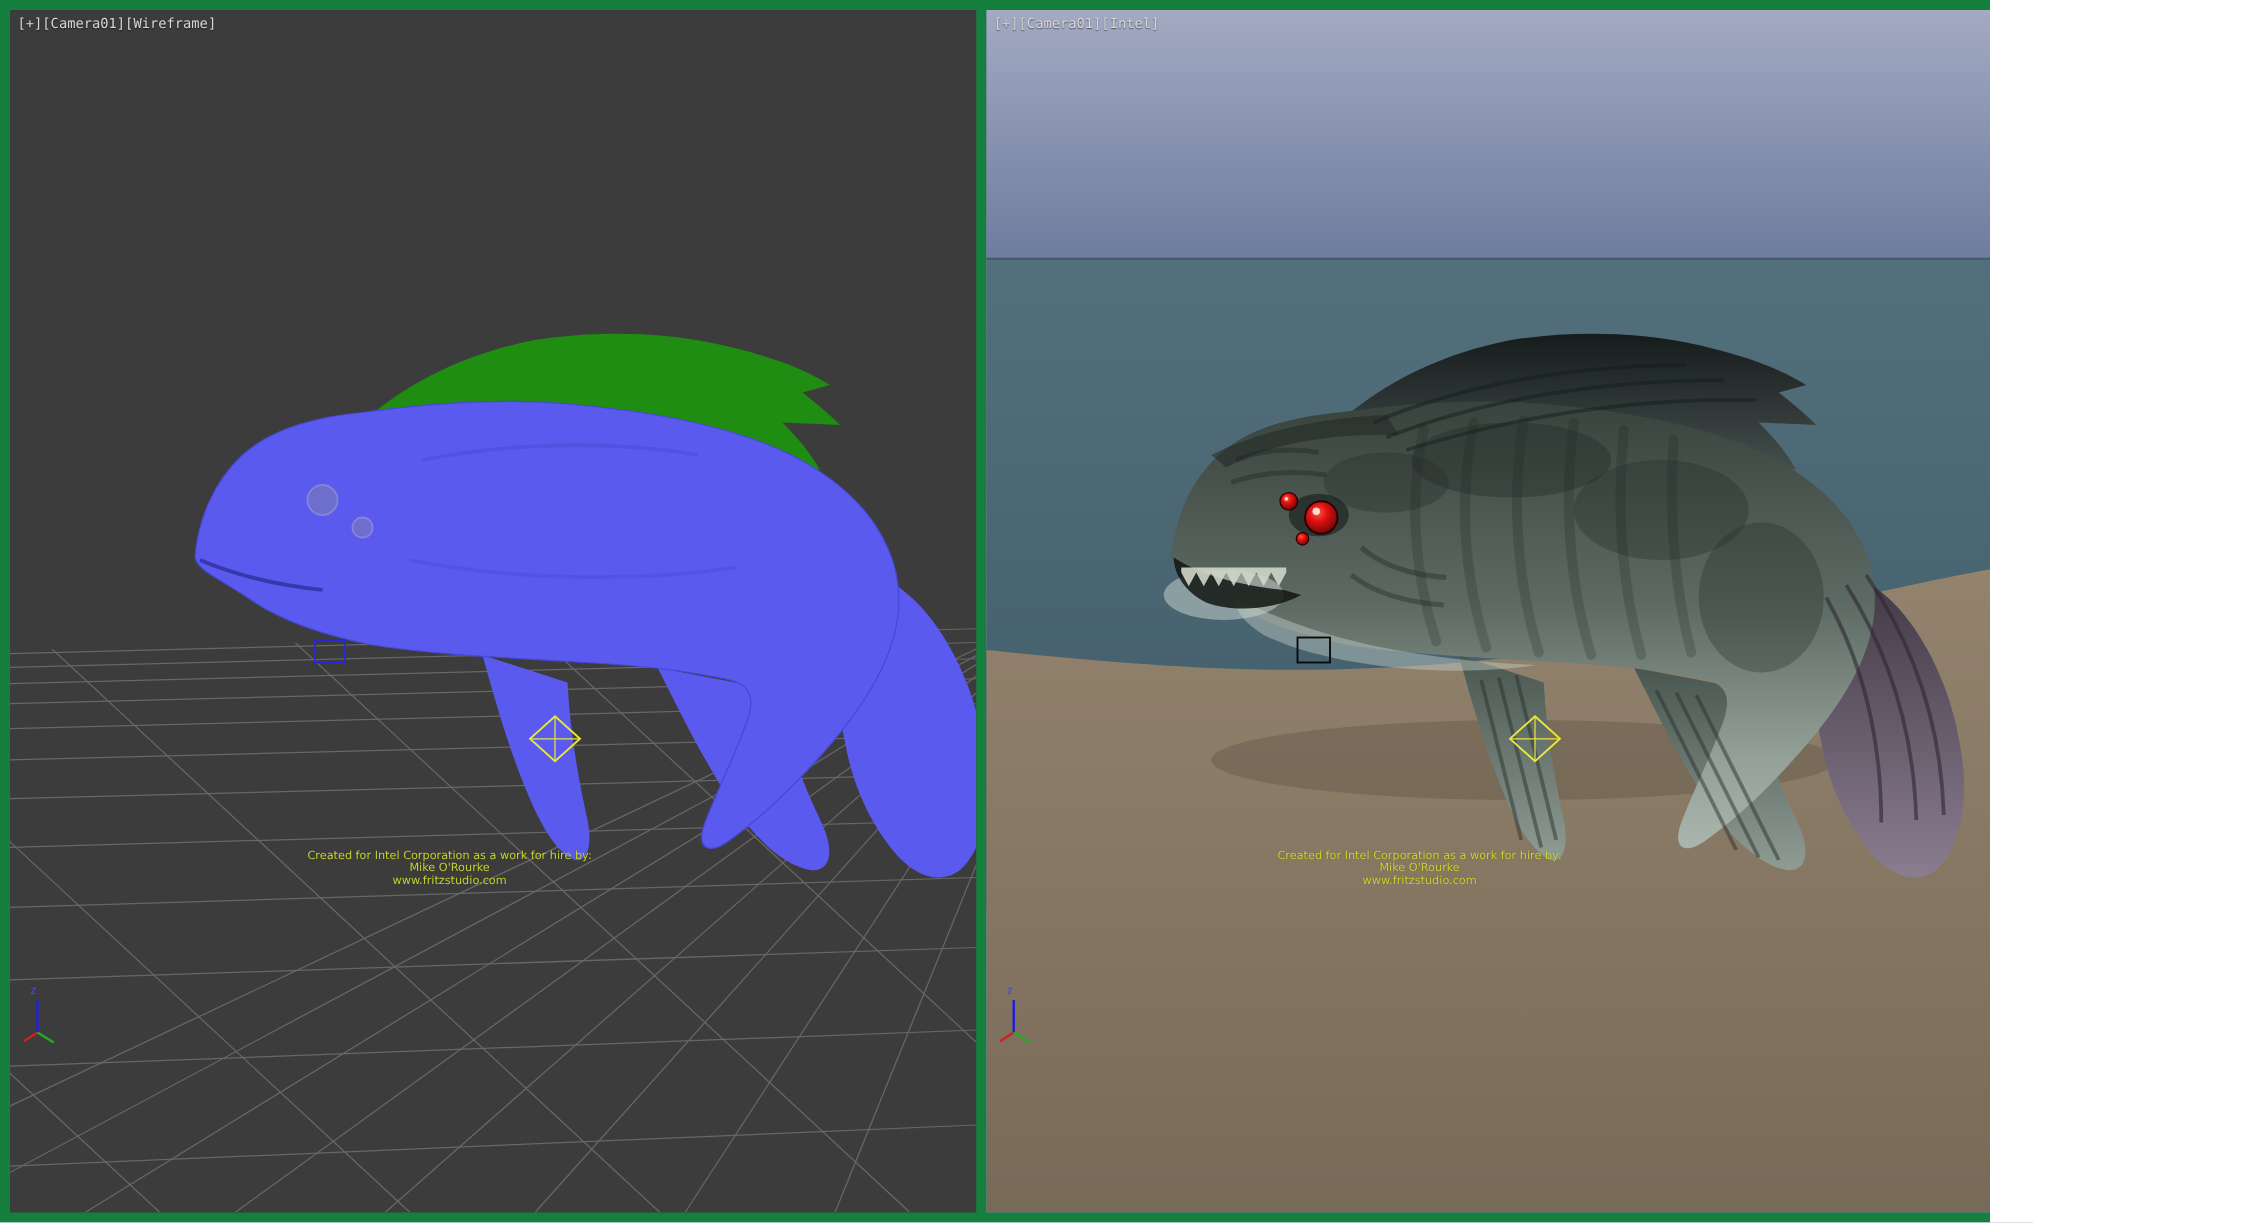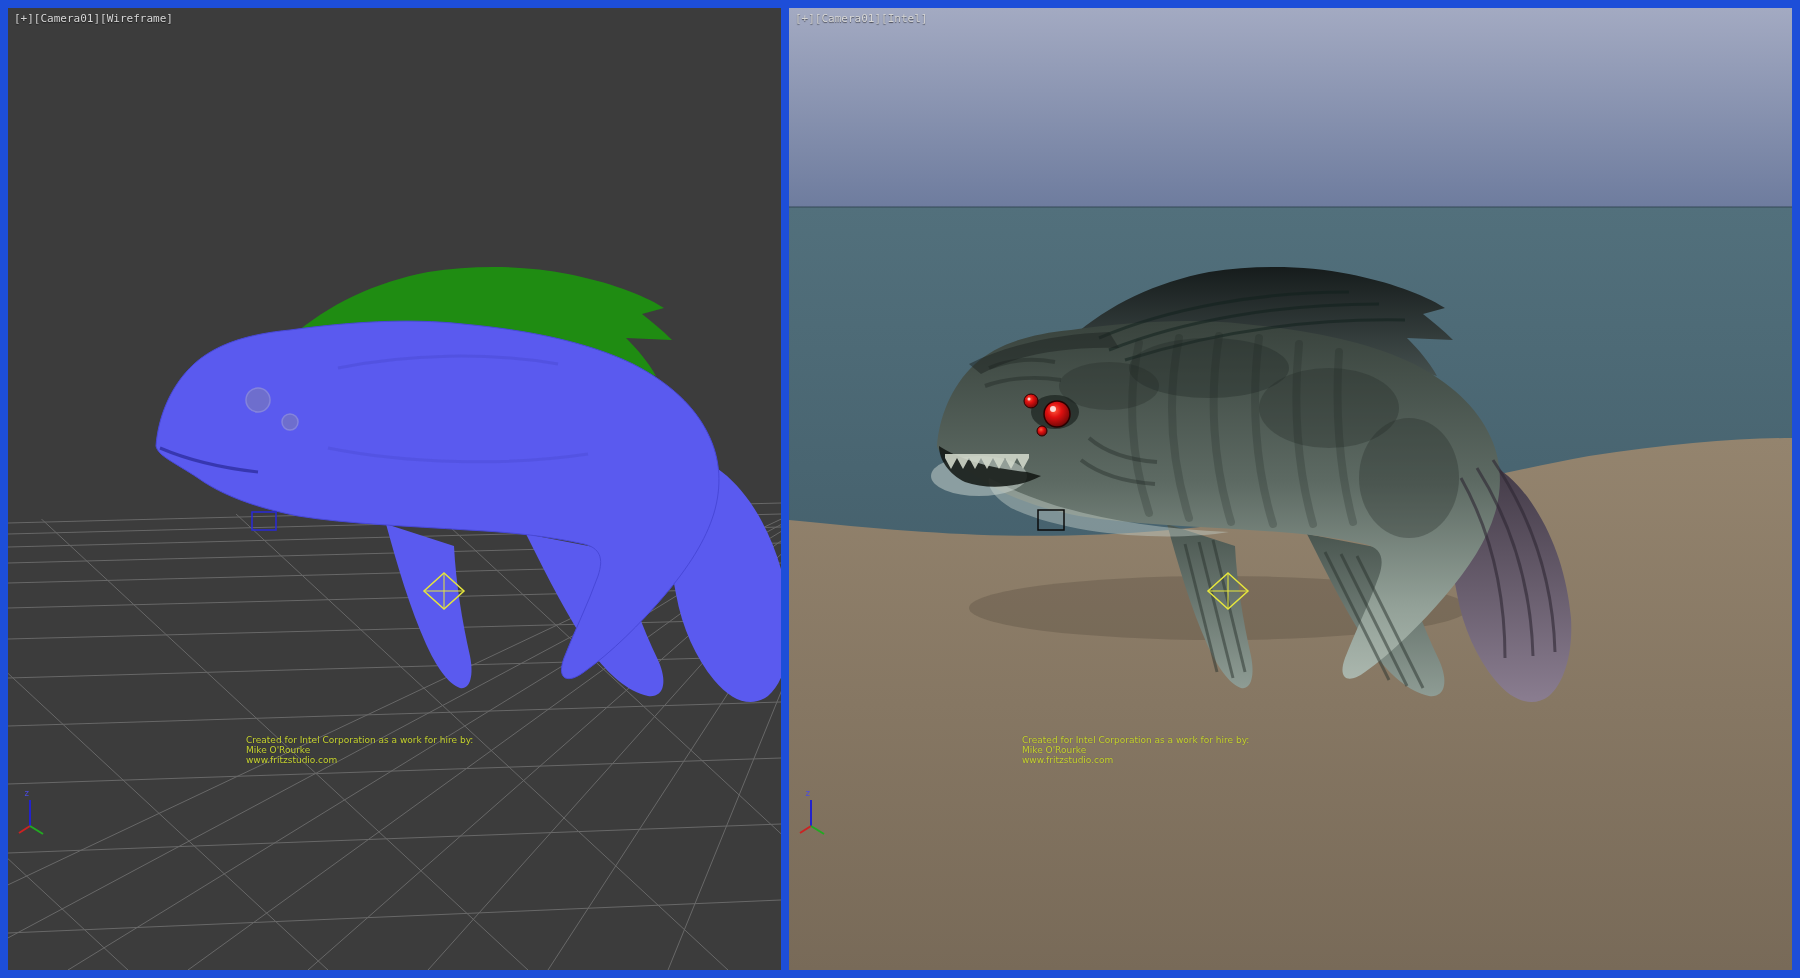--- a/index.html
+++ b/index.html
@@ -1,26 +1,26 @@
 <!DOCTYPE html>
 <html><head>
 <meta charset="utf-8">
 <style>
   html,body{margin:0;padding:0;background:#ffffff;}
-  .stage{position:relative;width:1800px;height:978px;background:#1d4ed8;overflow:hidden;
+  .stage{position:relative;width:1592px;height:978px;background:#15803d;overflow:hidden;
          font-family:"DejaVu Sans",sans-serif;}
   .viewport{position:absolute;top:8px;height:962px;overflow:hidden;}
   .viewport.left{left:8px;width:773px;background:#3c3c3c;}
   .viewport.right{left:789px;width:1003px;background:#6e7c9e;}
   .vp-svg{position:absolute;left:0;top:0;display:block;}
   .vp-label{position:absolute;left:6px;top:4px;color:#d6d6d6;
             font-family:"DejaVu Sans Mono",monospace;font-size:11px;letter-spacing:0px;
             text-shadow:0 1px 1px rgba(0,0,0,.55);cursor:pointer;}
-  .credit{position:absolute;top:727px;color:#c6d32f;font-size:9px;line-height:10px;
-          font-family:"DejaVu Sans",sans-serif;text-shadow:0 0 1px rgba(0,0,0,.3);}
+  .credit{position:absolute;top:672px;color:#c6d32f;font-size:9px;line-height:10px;
+          font-family:"DejaVu Sans",sans-serif;text-shadow:0 0 1px rgba(0,0,0,.3);text-align:center;}
   .viewport.left .credit{left:238px;}
   .viewport.right .credit{left:233px;}
   .axis-tripod{position:absolute;left:6px;top:780px;width:44px;height:52px;}
   .axis-z{position:absolute;left:10px;top:0px;color:#4a4ae0;font-size:9px;
           font-family:"DejaVu Sans Mono",monospace;}
   .defs-holder{position:absolute;width:0;height:0;overflow:hidden;}
 </style>
 </head>
 <body>
 

